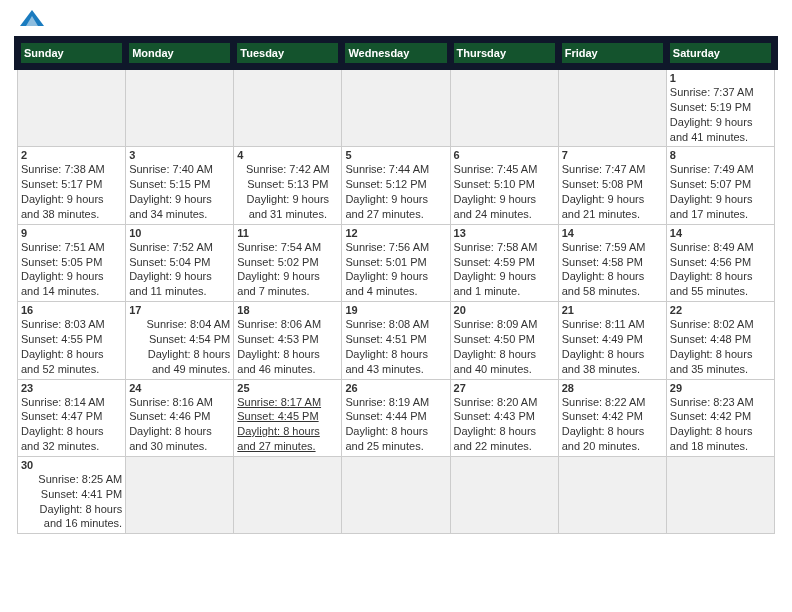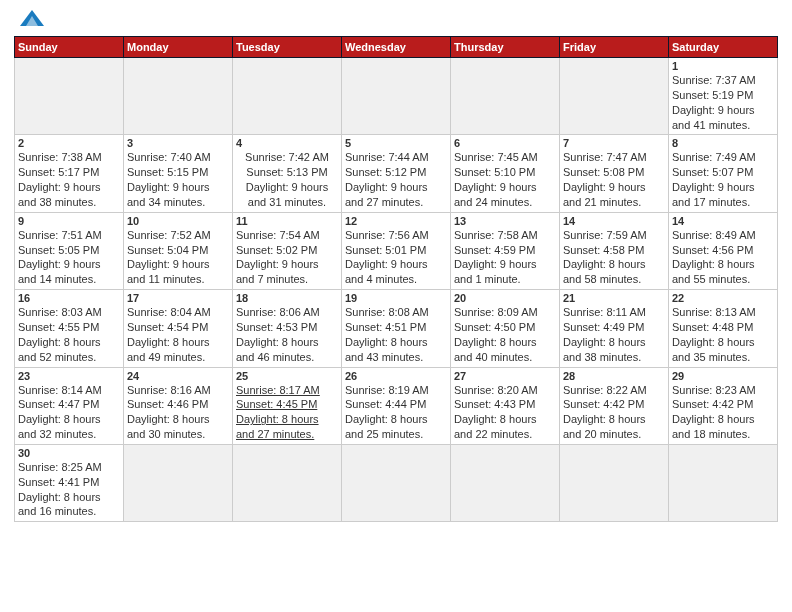--- a/index.html
+++ b/index.html
@@ -48,27 +48,27 @@
     .subtitle {
       font-size: 13px;
       color: #555;
     }
     .calendar {
       width: 100%;
       border-collapse: collapse;
       table-layout: fixed;
     }
     .calendar thead tr th {
-      background: #b91c1c;
+      background: #14532d;
       color: #fff;
       font-size: 11px;
       font-weight: bold;
       padding: 4px 3px;
       text-align: left;
-      border: 1px solid #0f172a;
+      border: 7px solid #0f172a;
     }
     .calendar tbody tr td {
       border: 1px solid #ccc;
       vertical-align: top;
       padding: 2px 3px;
       font-size: 9.5px;
       color: #333;
       height: 74px;
       background: #fff;
     }
@@ -242,21 +242,21 @@
         <tr>
           <td>
             <span class="day-number">16</span>
             <div class="day-info" style="white-space: pre-line;">Sunrise: 8:03 AM
 Sunset: 4:55 PM
 Daylight: 8 hours
 and 52 minutes.</div>
           </td>
           <td>
             <span class="day-number">17</span>
-            <div class="day-info" style="white-space: pre-line;">Sunrise: 8:04 AM
+            <div class="day-info" style="white-space: pre-line; text-align: right;">Sunrise: 8:04 AM
 Sunset: 4:54 PM
 Daylight: 8 hours
 and 49 minutes.</div>
           </td>
           <td>
             <span class="day-number">18</span>
             <div class="day-info" style="white-space: pre-line;">Sunrise: 8:06 AM
 Sunset: 4:53 PM
 Daylight: 8 hours
 and 46 minutes.</div>
@@ -277,21 +277,21 @@
           </td>
           <td>
             <span class="day-number">21</span>
             <div class="day-info" style="white-space: pre-line;">Sunrise: 8:11 AM
 Sunset: 4:49 PM
 Daylight: 8 hours
 and 38 minutes.</div>
           </td>
           <td>
             <span class="day-number">22</span>
-            <div class="day-info" style="white-space: pre-line;">Sunrise: 8:13 AM
+            <div class="day-info" style="white-space: pre-line;">Sunrise: 8:02 AM
 Sunset: 4:48 PM
 Daylight: 8 hours
 and 35 minutes.</div>
           </td>
         </tr>
         <tr>
           <td>
             <span class="day-number">23</span>
             <div class="day-info" style="white-space: pre-line;">Sunrise: 8:14 AM
 Sunset: 4:47 PM
@@ -337,21 +337,21 @@
             <span class="day-number">29</span>
             <div class="day-info" style="white-space: pre-line;">Sunrise: 8:23 AM
 Sunset: 4:42 PM
 Daylight: 8 hours
 and 18 minutes.</div>
           </td>
         </tr>
         <tr>
           <td>
             <span class="day-number">30</span>
-            <div class="day-info" style="white-space: pre-line;">Sunrise: 8:25 AM
+            <div class="day-info" style="white-space: pre-line; text-align: right;">Sunrise: 8:25 AM
 Sunset: 4:41 PM
 Daylight: 8 hours
 and 16 minutes.</div>
           </td>
           <td class="empty"></td>
           <td class="empty"></td>
           <td class="empty"></td>
           <td class="empty"></td>
           <td class="empty"></td>
           <td class="empty"></td>

